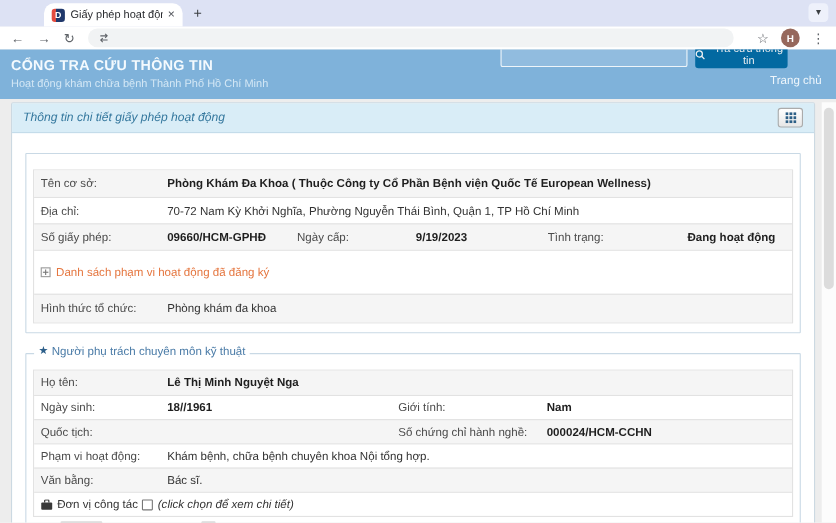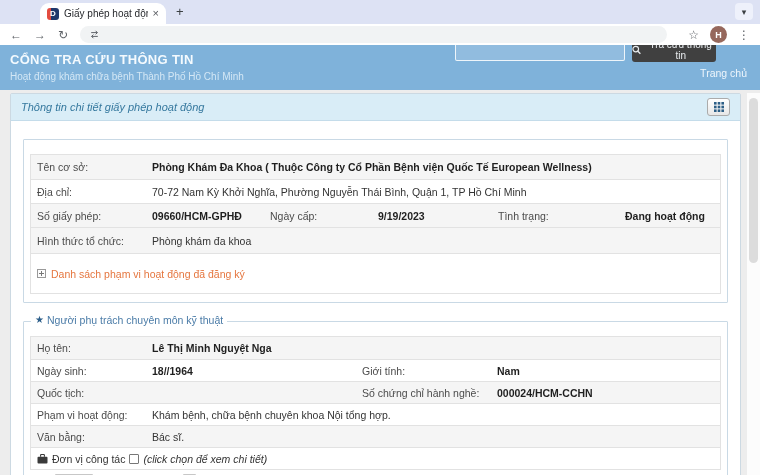--- a/index.html
+++ b/index.html
@@ -29,21 +29,21 @@
   .avatar { width:17px; height:17px; border-radius:50%; background:#96685c; color:#fff; font-size:9px;
             font-weight:bold; display:flex; align-items:center; justify-content:center; margin-left:11px; }
 
   
   .siteheader { position:relative; height:45px; background:#7fb2da; overflow:hidden; }
   .site-title { position:absolute; left:10px; top:7px; font-size:13px; font-weight:bold; color:#f4fafe; letter-spacing:.3px; }
   .site-sub { position:absolute; left:10px; top:26px; font-size:10px; color:#d3e7f5; }
   .search-input { position:absolute; left:455px; top:-7px; width:170px; height:23px;
                   background:rgba(255,255,255,.14); border:1px solid rgba(255,255,255,.85); border-radius:2px; outline:none;
                   color:#fff; font-size:10.5px; padding:0 6px; }
-  .search-btn { position:absolute; left:632px; top:-7px; width:84px; height:24px; background:#404040; border:none;
+  .search-btn { position:absolute; left:632px; top:-7px; width:84px; height:24px; background:#0369a1; border:none;
                 border-radius:3px; color:#e9edf0; font-size:10px; display:flex; align-items:center; justify-content:center; gap:4px; }
   .home-link { position:absolute; right:13px; top:22px; font-size:10.5px; color:#eef6fc; text-decoration:none; }
 
   
   .content { position:relative; height:385px; background:#ededed; }
   .scrollstrip { position:absolute; right:0; top:0; width:13px; height:100%; background:#fcfcfc; }
   .scrollthumb { position:absolute; right:2px; top:5px; width:9px; height:165px; background:#dcdcdc; border-radius:5px; }
 
   .panel { margin:3px 19px 0 10px; background:#ffffff; border:1px solid #ccd9e2; border-radius:2px; }
   .panel-head { background:#d9edf7; border-bottom:1px solid #c4dcea; padding:4px 10px; display:flex;
@@ -163,46 +163,46 @@
               <span class="cell">70-72 Nam Kỳ Khởi Nghĩa, Phường Nguyễn Thái Bình, Quận 1, TP Hồ Chí Minh</span>
             </div>
             <div class="row cols6 h24 stripe">
               <span class="cell lbl">Số giấy phép:</span>
               <span class="cell b">09660/HCM-GPHĐ</span>
               <span class="cell lbl">Ngày cấp:</span>
               <span class="cell b">9/19/2023</span>
               <span class="cell lbl">Tình trạng:</span>
               <span class="cell b">Đang hoạt động</span>
             </div>
-            <div class="row cols2 h26 stripe">
-              <span class="cell lbl">Hình thức tổ chức:</span>
-              <span class="cell">Phòng khám đa khoa</span>
-            </div>
             <div class="row h40">
               <span class="expander">
                 <span class="plusbox"></span>
                 <span>Danh sách phạm vi hoạt động đã đăng ký</span>
               </span>
+            </div>
+            <div class="row cols2 h26 stripe">
+              <span class="cell lbl">Hình thức tổ chức:</span>
+              <span class="cell">Phòng khám đa khoa</span>
             </div>
           </div>
         </div>
 
         <div class="fs">
           <span class="fs-legend">
             <span class="star-ico">★</span>
             <span>Người phụ trách chuyên môn kỹ thuật</span>
           </span>
           <div class="tbl">
             <div class="row cols2 h22 stripe">
               <span class="cell lbl">Họ tên:</span>
               <span class="cell b">Lê Thị Minh Nguyệt Nga</span>
             </div>
             <div class="row cols4 h22">
               <span class="cell lbl">Ngày sinh:</span>
-              <span class="cell b">18//1964</span>
+              <span class="cell b">18//1961</span>
               <span class="cell lbl">Giới tính:</span>
               <span class="cell b">Nam</span>
             </div>
             <div class="row cols4 h22 stripe">
               <span class="cell lbl">Quốc tịch:</span>
               <span class="cell"></span>
               <span class="cell lbl">Số chứng chỉ hành nghề:</span>
               <span class="cell b">000024/HCM-CCHN</span>
             </div>
             <div class="row cols2 h22">

